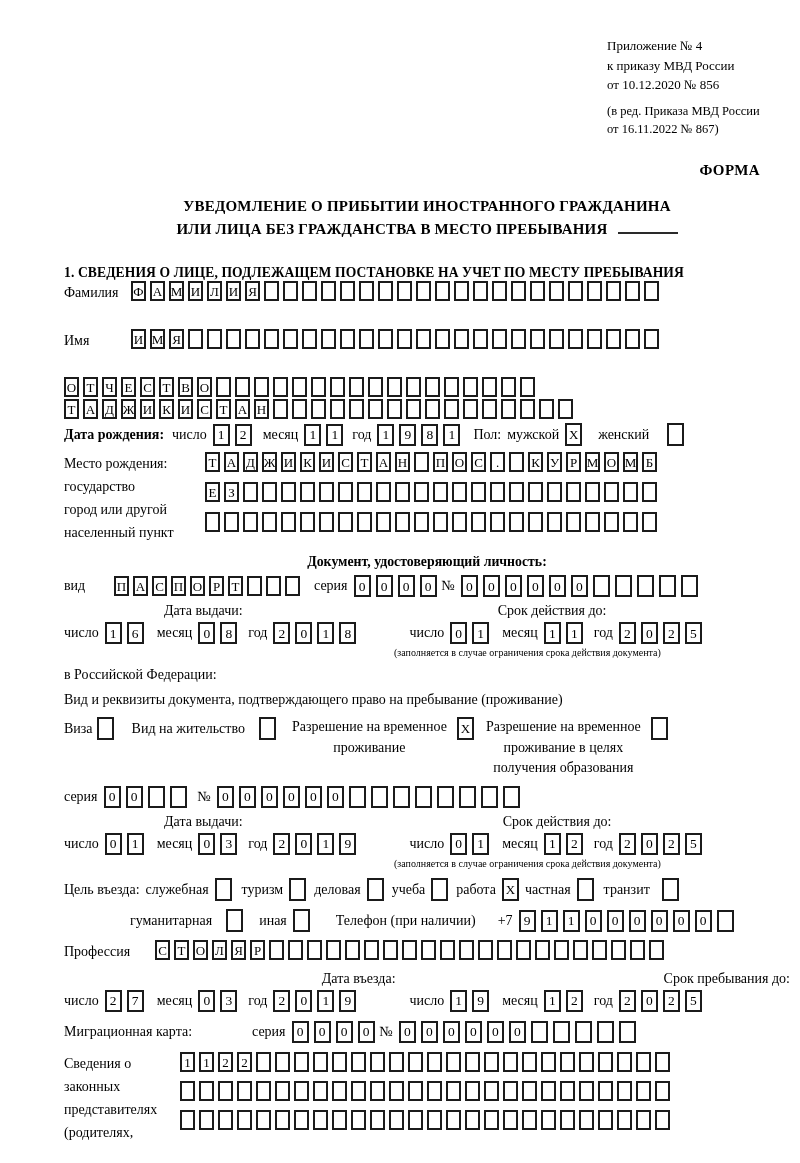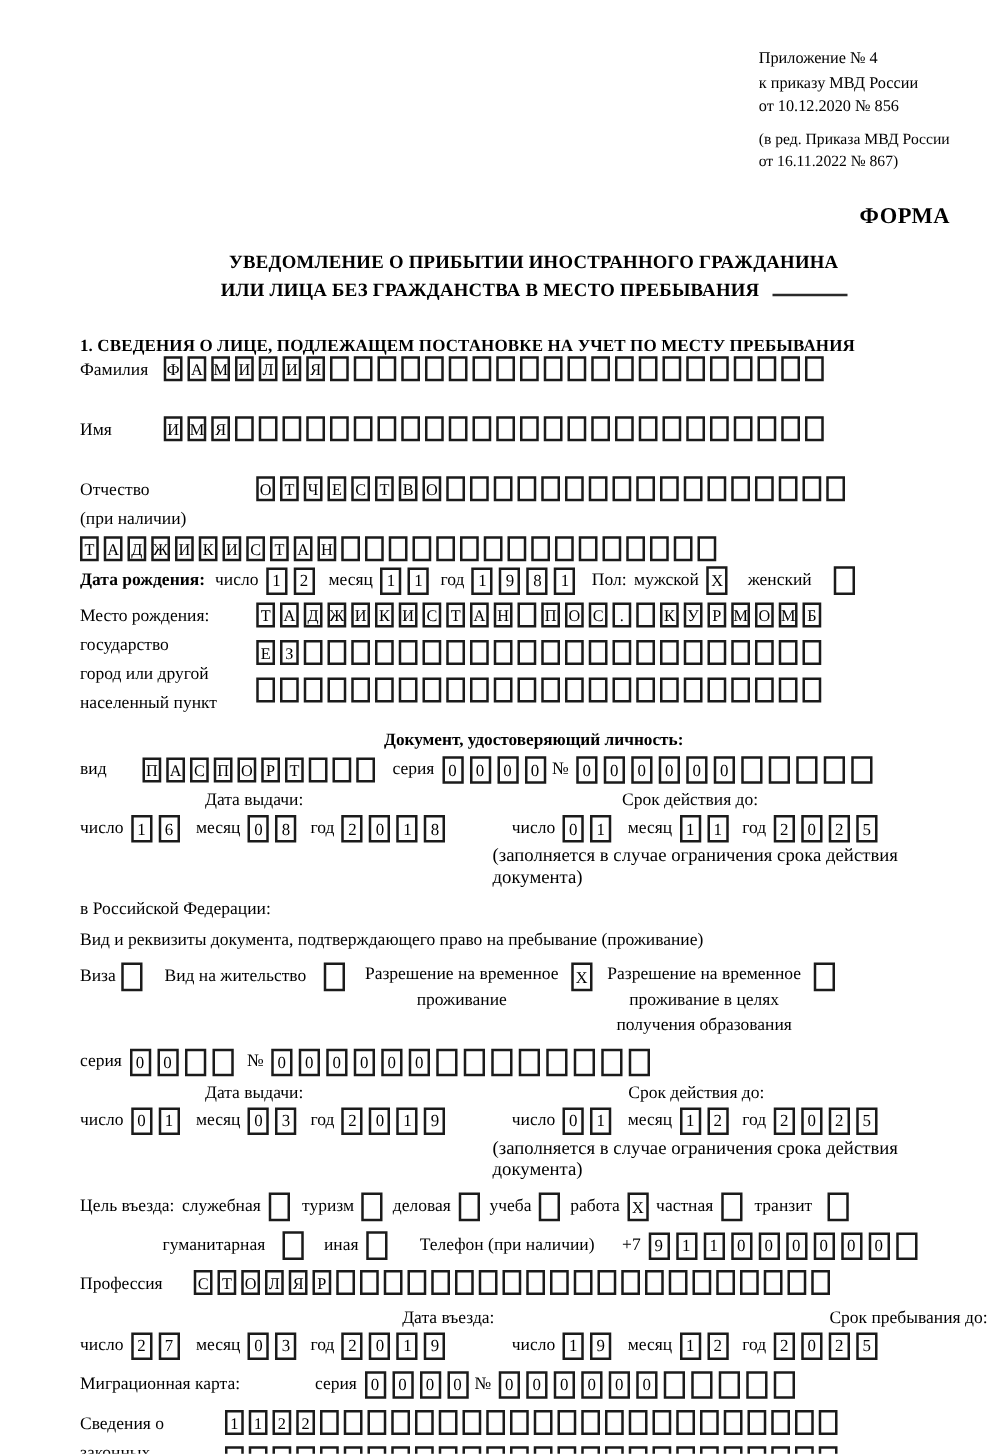--- a/index.html
+++ b/index.html
@@ -7,21 +7,21 @@
   body {
     width: 800px; height: 1163px; overflow: hidden;
     color: #000;
     font-family: "Liberation Serif", "DejaVu Serif", serif;
     font-size: 14px;
   }
   .page { padding: 36px 10px 0 64px; }
 
   .appendix-block { width: 192px; margin-left: 543px; font-size: 13px; line-height: 1.5; }
   .amendment-block { width: 200px; margin-left: 543px; font-size: 12.5px; line-height: 1.45; margin-top: 7px; }
-  .form-word { text-align: right; margin: 24px 30px 0 0; font-weight: bold; font-size: 18px; letter-spacing: .4px; }
+  .form-word { text-align: right; margin: 24px 30px 0 0; font-weight: bold; font-size: 15px; letter-spacing: .4px; }
 
   .title { text-align: center; font-weight: bold; font-size: 15px; line-height: 1.55; margin-top: 16px; letter-spacing: .2px; }
   .title-underline { display: inline-block; width: 60px; height: 13px; border-bottom: 2.5px solid #2a2a2a; margin-left: 10px; }
 
   .sec-heading { font-weight: bold; font-size: 13.6px; margin-top: 24px; letter-spacing: .1px; white-space: nowrap; }
 
   .row { display: flex; align-items: flex-start; margin-top: 25px; }
   .lbl { flex: none; line-height: 23px; }
   .lbl-2line, .lbl-multiline { line-height: 23px; }
 
@@ -40,21 +40,21 @@
     flex: none; width: 17px; height: 23px; border: 2px solid #1b1b1b;
     display: inline-flex; align-items: center; justify-content: center;
     font-size: 13px; line-height: 1;
   }
   .grp { display: flex; align-items: center; }
   .grp .glbl { margin-right: 6px; white-space: nowrap; }
 
   .doc-heading { text-align: center; font-weight: bold; font-size: 13.8px; margin-top: 10px; }
 
   .captions { display: flex; margin-top: 6px; }
-  .note { font-size: 15px; margin-top: 3px; margin-left: 330px; }
+  .note { font-size: 10px; margin-top: 3px; margin-left: 330px; }
 
   .plain-line { margin-top: 9px; }
 
   .opt-block { text-align: center; line-height: 1.45; }
 
   .reps-wrap { display: flex; margin-top: 9px; }
   .reps-labels { width: 116px; flex: none; line-height: 23px; }
   .reps-rows .cells { margin-bottom: 9px; }
 </style>
 </head>
@@ -142,24 +142,20 @@
         <span class="cell"></span>
         <span class="cell"></span>
         <span class="cell"></span>
         <span class="cell"></span>
         <span class="cell"></span>
         <span class="cell"></span>
       </span>
   </div>
 
   <div class="row">
-    <span class="lbl lbl-2line" style="width:141px;">
-      <span style="display:block;">Отчество</span>
-      <span style="display:block;">(при наличии)</span>
-    </span>
     <span class="cells">
         <span class="cell">О</span>
         <span class="cell">Т</span>
         <span class="cell">Ч</span>
         <span class="cell">Е</span>
         <span class="cell">С</span>
         <span class="cell">Т</span>
         <span class="cell">В</span>
         <span class="cell">О</span>
         <span class="cell"></span>

